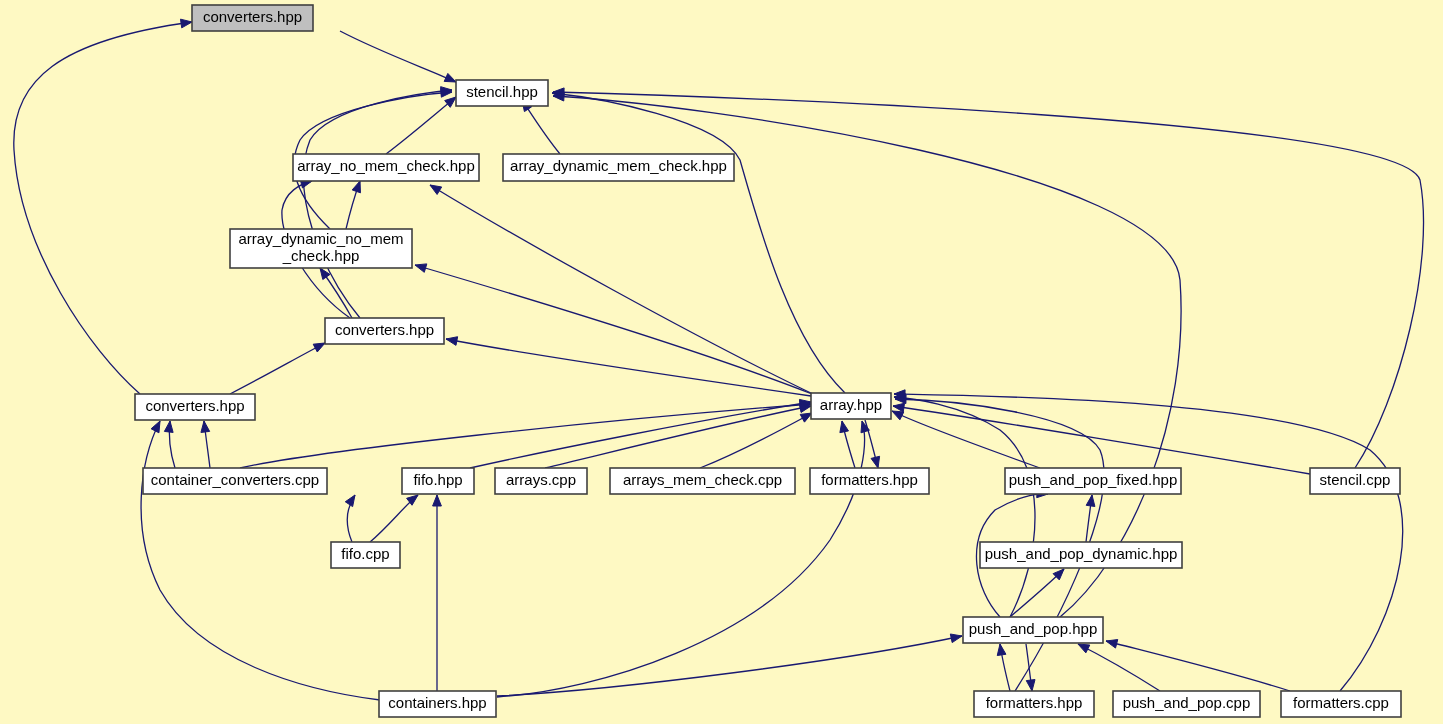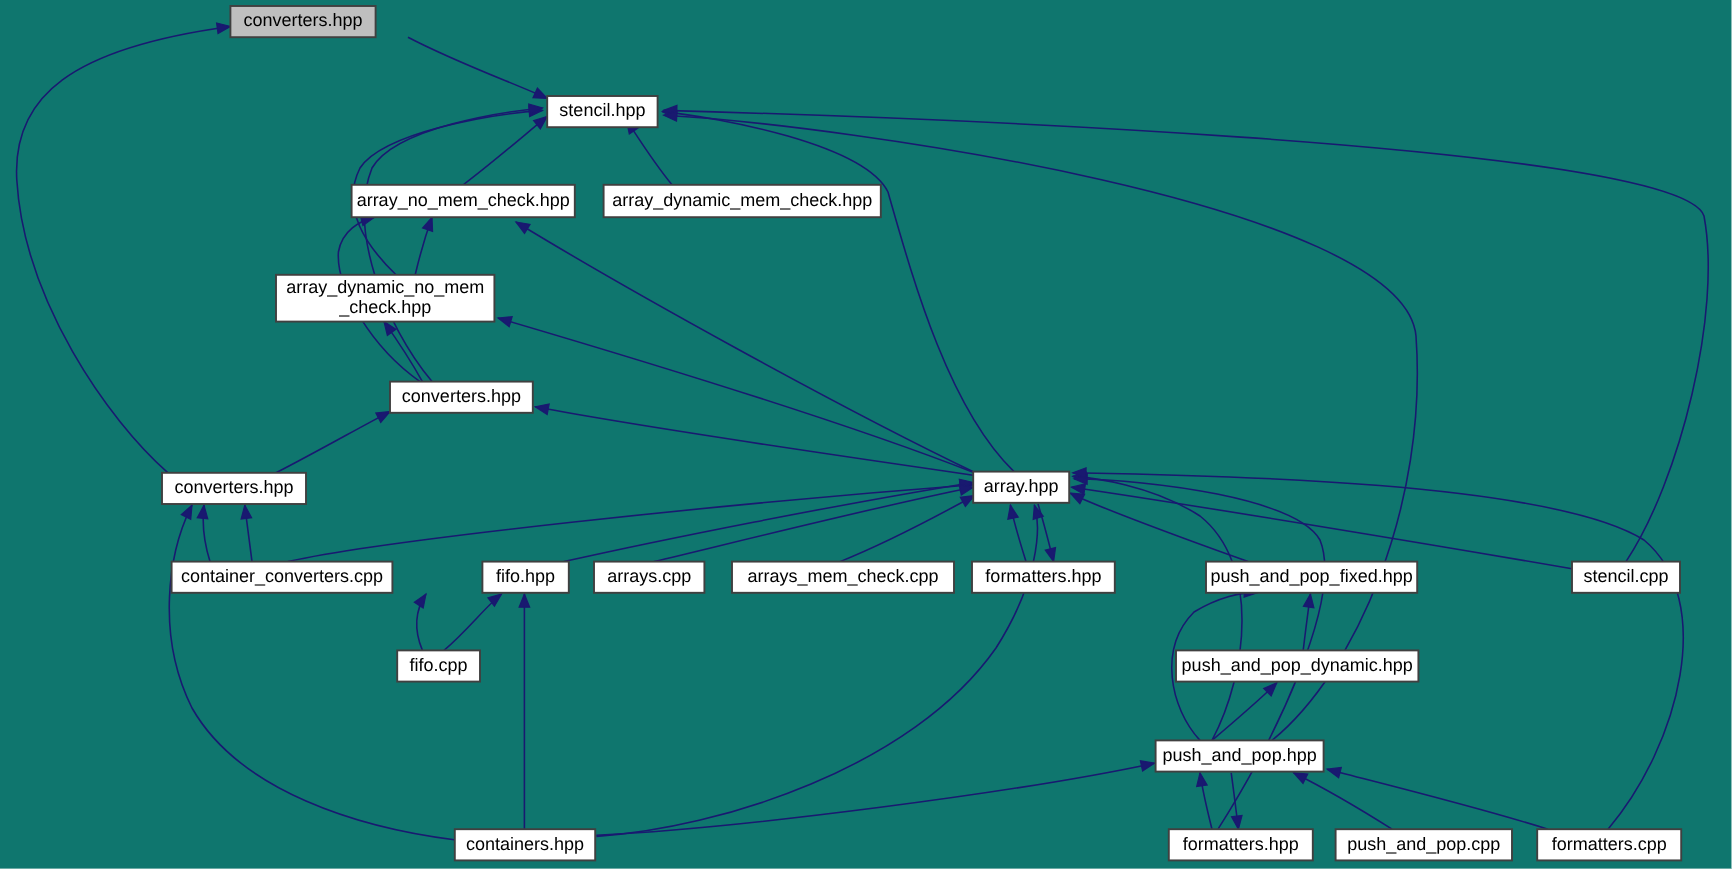--- a/index.html
+++ b/index.html
@@ -4,21 +4,21 @@
 <style>
   html, body {
     margin: 0;
     padding: 0;
     background: #ffffff;
   }
   #graph-root {
     position: relative;
     width: 1443px;
     height: 724px;
-    background: #0f766e;
+    background: #fef9c3;
     font-family: "Liberation Sans", sans-serif;
     overflow: hidden;
   }
   svg#dep-graph {
     display: block;
     width: 1443px;
     height: 724px;
   }
   .node-box {
     fill: #ffffff;

